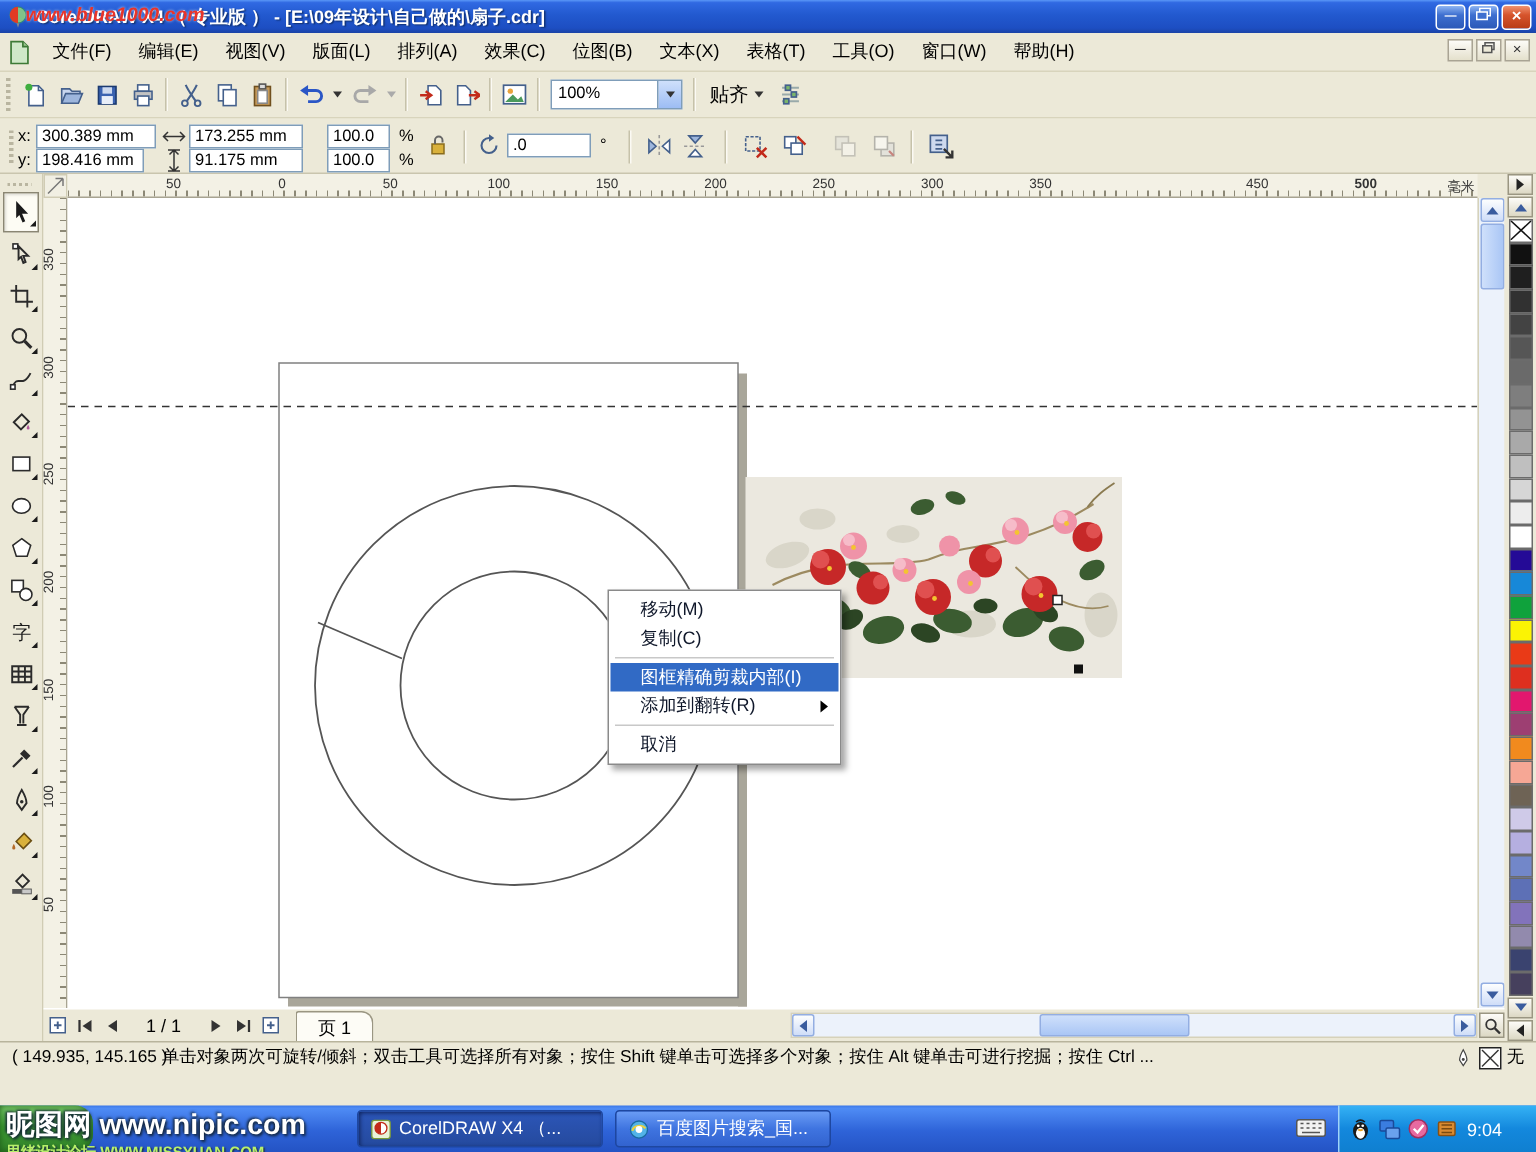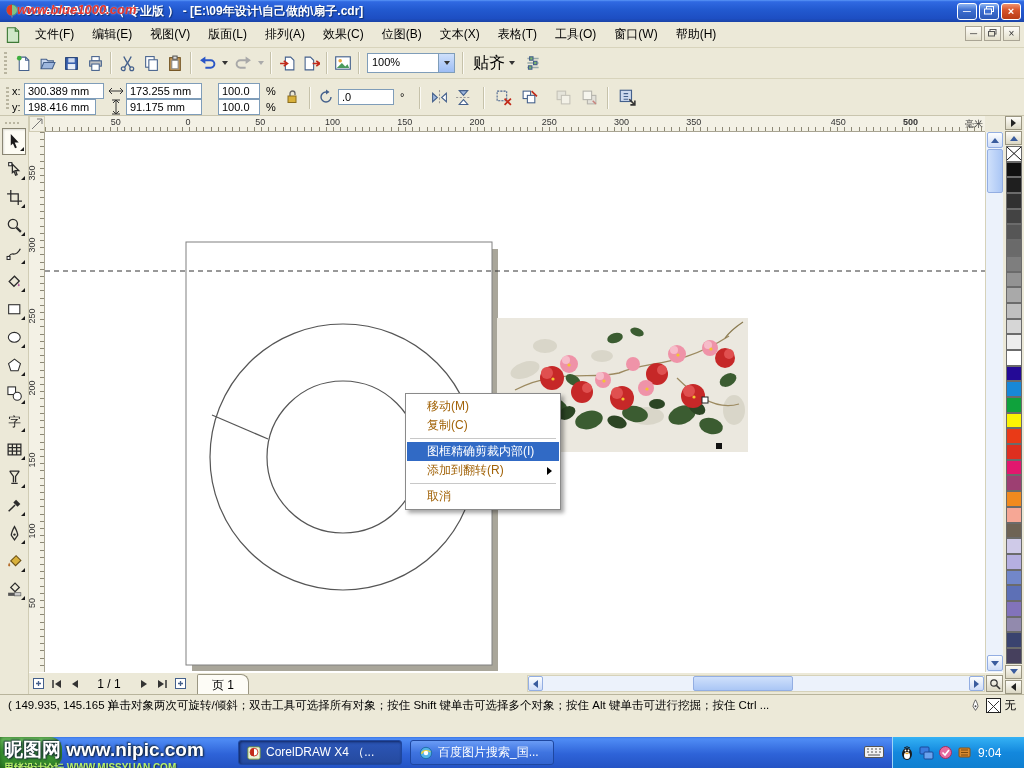--- a/index.html
+++ b/index.html
@@ -39,21 +39,21 @@
     background:repeating-linear-gradient(180deg,#b9b5a0 0 2px,transparent 2px 4px); background-size:3px 100%; background-repeat:no-repeat; background-position:2px 0; }
   .tbtn { width:24px; height:24px; display:flex; align-items:center; justify-content:center; position:relative; }
   .tbtn.drop { width:12px; }
   .caret { width:0; height:0; border-left:3px solid transparent; border-right:3px solid transparent; border-top:4px solid #333; }
   .caret.dis { border-top-color:#aaa; }
   .sepv { width:2px; height:22px; margin:0 3px; border-left:1px solid #c6c2aa; border-right:1px solid #fbfaf4; }
   .zoomcombo { width:88px; height:20px; border:1px solid #7f9db9; background:#fff; display:flex; margin:0 4px; }
   .zoomcombo .val { flex:1; padding:2px 4px; font-size:11px; }
   .combo-arrow { width:16px; background:linear-gradient(#cfe0fb,#9dbdf4); border-left:1px solid #7f9db9; display:flex; align-items:center; justify-content:center; }
   .snapbtn { display:flex; align-items:center; gap:4px; padding:3px 6px; }
-  .xplabel { font-size:16px; }
+  .xplabel { font-size:13px; }
 
   .propbar .plabel { position:absolute; font-size:11px; color:#000; }
   .propbar input, .pinput { position:absolute; height:16px; border:1px solid #7f9db9; background:#fff;
     font-size:11px; font-family:"Liberation Sans","DejaVu Sans",sans-serif; padding:1px 3px; }
   .picon { position:absolute; width:16px; height:16px; }
   .pbtn { position:absolute; width:22px; height:22px; top:7px; display:flex; align-items:center; justify-content:center; }
 
   
   .toolbox { position:absolute; left:0; top:116px; width:29px; height:578px; background:#ece9d8;
     border-right:1px solid #d0ccb4; padding-top:3px; }
@@ -134,21 +134,21 @@
     display:flex; align-items:center; gap:4px; padding-left:6px; color:#fff; }
   .tray .clock { font-size:12px; margin-left:2px; }
   .kbicon { position:absolute; right:140px; top:8px; }
   .wm-bottom { position:absolute; left:4px; top:737px; z-index:60; pointer-events:none; }
   .wm-bottom .big { font-size:19px; font-weight:bold; color:#fff; text-shadow:1px 1px 2px #123, -1px -1px 2px #123; }
   .wm-bottom .small { font-size:10px; font-weight:bold; color:#b8f06a; text-shadow:1px 1px 1px #234; margin-top:-2px; }
 
   
   .ctxmenu { position:absolute; left:405px; top:393px; width:156px; background:#fff;
     border:1px solid #8a8a8a; box-shadow:3px 3px 4px rgba(0,0,0,0.35); padding:3px 1px; z-index:40; }
-  .ctx-item { position:relative; height:19px; line-height:19px; padding-left:20px; font-size:12px; color:#a16207; }
+  .ctx-item { position:relative; height:19px; line-height:19px; padding-left:20px; font-size:12px; color:#0f172a; }
   .ctx-item.hl { background:#316ac5; color:#fff; }
   .ctx-sep { height:7px; position:relative; }
   .ctx-sep::after { content:""; position:absolute; left:3px; right:3px; top:3px; border-top:1px solid #c8c8c8; }
   .ctx-sub { position:absolute; right:7px; top:6px; width:0; height:0;
     border-top:4px solid transparent; border-bottom:4px solid transparent; border-left:5px solid #000; }
 </style>
 </head>
 <body>
 
 <div id="screen">

